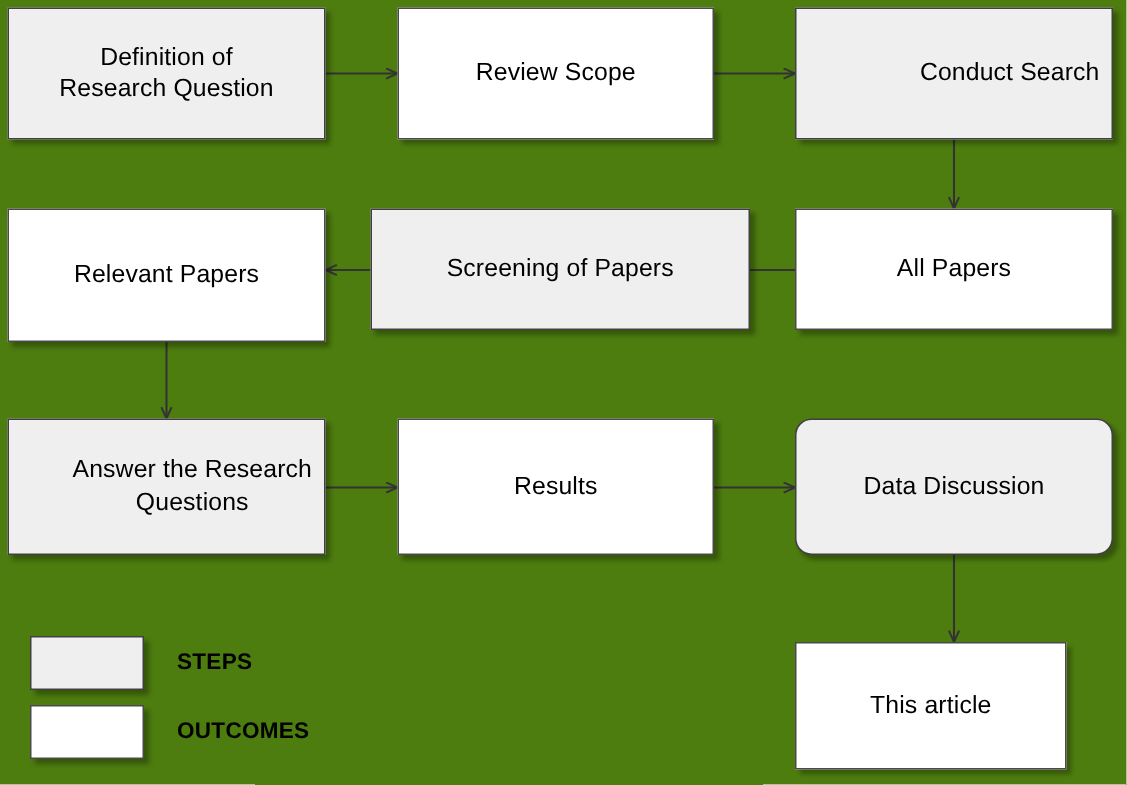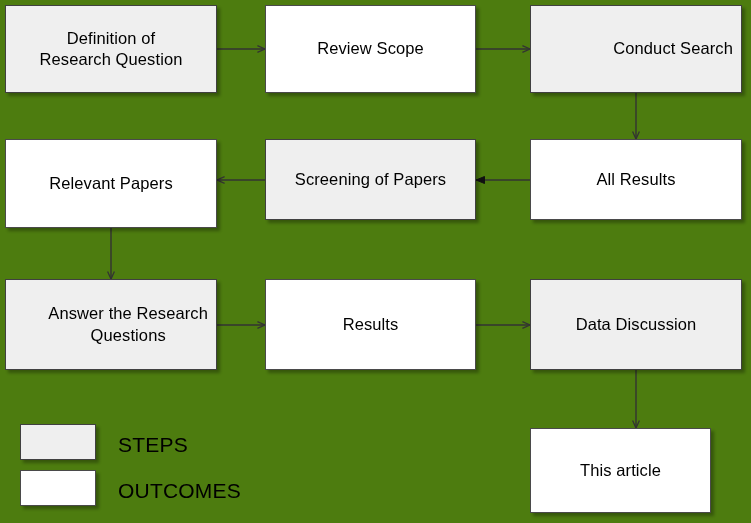--- a/index.html
+++ b/index.html
@@ -48,22 +48,22 @@
   .legend-swatch {
     position: absolute;
     box-sizing: border-box;
     border: 1px solid #4d4d4d;
     box-shadow: 3px 3px 3px rgba(0,0,0,0.30);
   }
   .legend-swatch.step { background: #efefef; border-color: #404040; }
   .legend-swatch.outcome { background: #ffffff; border-color: #4a4a4a; }
   .legend-text {
     position: absolute;
-    font-size: 21px;
-    font-weight: normal;
+    font-size: 15px;
+    font-weight: bold;
     color: #000000;
     letter-spacing: 0.2px;
     white-space: nowrap;
     text-align: center;
   }
 
   svg.edges {
     position: absolute;
     left: 0;
     top: 0;
@@ -109,38 +109,38 @@
   </div>
 
   <div class="node step" style="left:530px; top:5px; width:212px; height:88px;justify-content:flex-end;">
     <span class="node-label">Conduct Search</span>
   </div>
 
   <div class="node outcome" style="left:5px; top:139px; width:212px; height:89px;">
     <span class="node-label">Relevant Papers</span>
   </div>
 
-  <div class="node step" style="left:265px; top:139px; width:211px; height:81px;">
+  <div class="node step" style="left:247px; top:139px; width:253px; height:81px;">
     <span class="node-label">Screening of Papers</span>
   </div>
 
   <div class="node outcome" style="left:530px; top:139px; width:212px; height:81px;">
-    <span class="node-label">All Results</span>
+    <span class="node-label">All Papers</span>
   </div>
 
   <div class="node step" style="left:5px; top:279px; width:212px; height:91px;justify-content:flex-end;">
     <span class="node-label">Answer the Research
 Questions</span>
   </div>
 
   <div class="node outcome" style="left:265px; top:279px; width:211px; height:91px;">
     <span class="node-label">Results</span>
   </div>
 
-  <div class="node step" style="left:530px; top:279px; width:212px; height:91px;">
+  <div class="node step" style="left:530px; top:279px; width:212px; height:91px;border-radius:11px;">
     <span class="node-label">Data Discussion</span>
   </div>
 
   <div class="node outcome" style="left:530px; top:428px; width:181px; height:85px;">
     <span class="node-label">This article</span>
   </div>
 
   <div class="legend-swatch step" style="left:20px; top:424px; width:76px; height:36px;"></div>
   <div class="legend-text" style="left:118px; top:433px;">STEPS</div>
 

